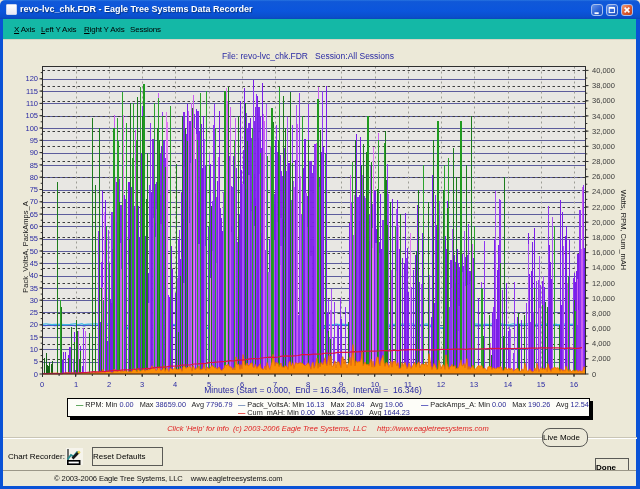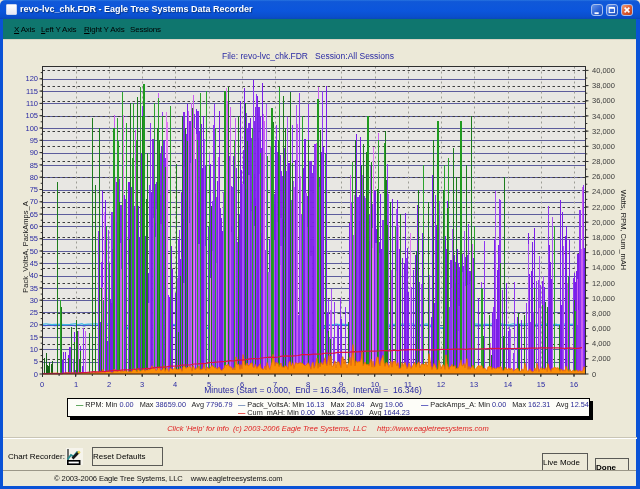--- a/index.html
+++ b/index.html
@@ -11,21 +11,21 @@
   background:linear-gradient(180deg,#ffffff,#e8e8f5); border:1px solid #c9d4ef; border-radius:1px; }
 #ttext { position:absolute; left:20px; top:4px; color:#fff; font-size:9px; font-weight:bold; letter-spacing:-0.1px;
   letter-spacing:0; text-shadow:1px 1px 1px #0a3580; }
 .tbtn { position:absolute; top:4px; width:12px; height:12px; border-radius:3px;
   border:1px solid #a8c0ee; color:#fff; font-size:9px; line-height:10px; text-align:center; }
 #bmin { left:591px; background:linear-gradient(135deg,#6a96e8 0%,#2c63d6 55%,#1b4cb8 100%); }
 #bmax { left:606px; background:linear-gradient(135deg,#6a96e8 0%,#2c63d6 55%,#1b4cb8 100%); }
 #bcls { left:621px; background:linear-gradient(135deg,#f0a078 0%,#dd5c32 50%,#bf3c16 100%); }
 #frame { position:absolute; left:0; top:19px; width:640px; height:470px;
   border-left:3px solid #0a52d6; border-right:4px solid #0a52d6; border-bottom:4px solid #0a52d6; }
-#menubar { position:absolute; left:3px; top:19px; width:633px; height:21px; background:#0f766e;
+#menubar { position:absolute; left:3px; top:19px; width:633px; height:21px; background:#14b8a6;
   border-bottom:1px solid #d8d4c4; font-size:8px; color:#000; letter-spacing:-0.2px; }
 .mi { position:absolute; top:6px; }
 #client { position:absolute; left:3px; top:41px; width:633px; height:427px; background:#ece9d8; }
 svg text { font-family:"Liberation Sans", sans-serif; }
 .lt { font-size:7.5px; fill:#2929a3; }
 .rt { font-size:7.5px; fill:#3a3a3a; }
 .ft { font-size:8.5px; fill:#2929a3; }
 .at { font-size:7.5px; fill:#1a1a1a; }
 #legend { position:absolute; left:64px; top:357px; width:523px; height:19px; background:#fdfdf8;
   border:1px solid #000; box-shadow:3px 3px 0 #000; font-size:7.3px; }
@@ -35,21 +35,21 @@
 .ln { color:#2c2c96; }
 #redline { position:absolute; left:8px; top:383px; width:634px; text-align:center;
   font-size:7.5px; font-style:italic; color:#e02020; }
 #sep { position:absolute; left:0px; top:396px; width:634px; height:2px;
   border-top:1px solid #c9c5b5; border-bottom:1px solid #ffffff; }
 #cslab { position:absolute; left:5px; top:411px; font-size:8px; color:#000; }
 #csicon { position:absolute; left:63px; top:407px; width:17px; height:17px; }
 .btn { position:absolute; background:#ece9d8; border:1px solid #5a5a56; font-size:8px;
   color:#000; text-align:left; }
 #breset { left:89px; top:406px; width:71px; height:19px; line-height:17px; }
-#blive { left:539px; top:412px; width:46px; height:19px; line-height:17px; }
+#blive { left:539px; top:387px; width:46px; height:19px; line-height:17px;border-radius:8px; }
 #bdone { left:592px; top:417px; width:34px; height:19px; line-height:17px;font-weight:bold; }
 #statusbar { position:absolute; left:3px; top:470px; width:633px; height:16px; background:#ece9d8;
   border-top:1px solid #9b9788; font-size:7.6px; color:#111; letter-spacing:-0.1px; }
 #stext { position:absolute; left:5px; top:3px;padding-left:46px; }
 </style></head>
 <body>
 <div id="win">
  <div id="titlebar">
   <div id="ticon"></div>
   <div id="ttext">revo-lvc_chk.FDR - Eagle Tree Systems Data Recorder</div>
@@ -227,21 +227,21 @@
         <text x="574" y="386.5" text-anchor="middle" class="lt">16</text>
 <text x="308" y="59" text-anchor="middle" class="ft">File: revo-lvc_chk.FDR&nbsp;&nbsp; Session:All Sessions</text>
 <text x="313" y="393" text-anchor="middle" class="ft">Minutes (Start = 0.000,&nbsp; End = 16.346,&nbsp; Interval =&nbsp; 16.346)</text>
 <text transform="translate(28,247) rotate(-90)" text-anchor="middle" class="at">Pack_VoltsA, PackAmps_A</text>
 <text transform="translate(621,230) rotate(90)" text-anchor="middle" class="at">Watts, RPM, Cum_mAH</text>
   </svg>
   <div id="legend">
     <div id="lrow1">
           <div style="position:absolute;left:5px;top:0;white-space:nowrap"><span style="color:#2e8b2e;font-weight:bold">—</span><span class="ll">&nbsp;RPM:&nbsp;</span><span class="ll">Min </span><span class="ln">0.00</span><span class="ll">&nbsp;&nbsp; Max </span><span class="ln">38659.00</span><span class="ll">&nbsp;&nbsp; Avg </span><span class="ln">7796.79</span></div>
           <div style="position:absolute;left:167px;top:0;white-space:nowrap"><span style="color:#5f7db0;font-weight:bold">—</span><span class="ll">&nbsp;Pack_VoltsA:&nbsp;</span><span class="ll">Min </span><span class="ln">16.13</span><span class="ll">&nbsp;&nbsp; Max </span><span class="ln">20.84</span><span class="ll">&nbsp;&nbsp; Avg </span><span class="ln">19.06</span></div>
-          <div style="position:absolute;left:350px;top:0;white-space:nowrap"><span style="color:#3333b0;font-weight:bold">—</span><span class="ll">&nbsp;PackAmps_A:&nbsp;</span><span class="ll">Min </span><span class="ln">0.00</span><span class="ll">&nbsp;&nbsp; Max </span><span class="ln">162.31</span><span class="ll">&nbsp;&nbsp; Avg </span><span class="ln">12.54</span></div>
+          <div style="position:absolute;left:350px;top:0;white-space:nowrap"><span style="color:#3333b0;font-weight:bold">—</span><span class="ll">&nbsp;PackAmps_A:&nbsp;</span><span class="ll">Min </span><span class="ln">0.00</span><span class="ll">&nbsp;&nbsp; Max </span><span class="ln">190.26</span><span class="ll">&nbsp;&nbsp; Avg </span><span class="ln">12.54</span></div>
         </div>
     <div id="lrow2">
           <div style="position:absolute;left:167px;top:0;white-space:nowrap"><span style="color:#e02020;font-weight:bold">—</span><span class="ll">&nbsp;Cum_mAH:&nbsp;</span><span class="ll">Min </span><span class="ln">0.00</span><span class="ll">&nbsp;&nbsp; Max </span><span class="ln">3414.00</span><span class="ll">&nbsp;&nbsp; Avg </span><span class="ln">1644.23</span></div>
         </div>
   </div>
   <div id="redline">Click 'Help' for info&nbsp; (c) 2003-2006 Eagle Tree Systems, LLC&nbsp;&nbsp;&nbsp;&nbsp; http://www.eagletreesystems.com</div>
   <div id="sep"></div>
   <div id="cslab">Chart Recorder:</div>
   <svg id="csicon" viewBox="0 0 17 17">
     <rect x="0" y="0" width="17" height="17" fill="#f6f4ec"></rect>

